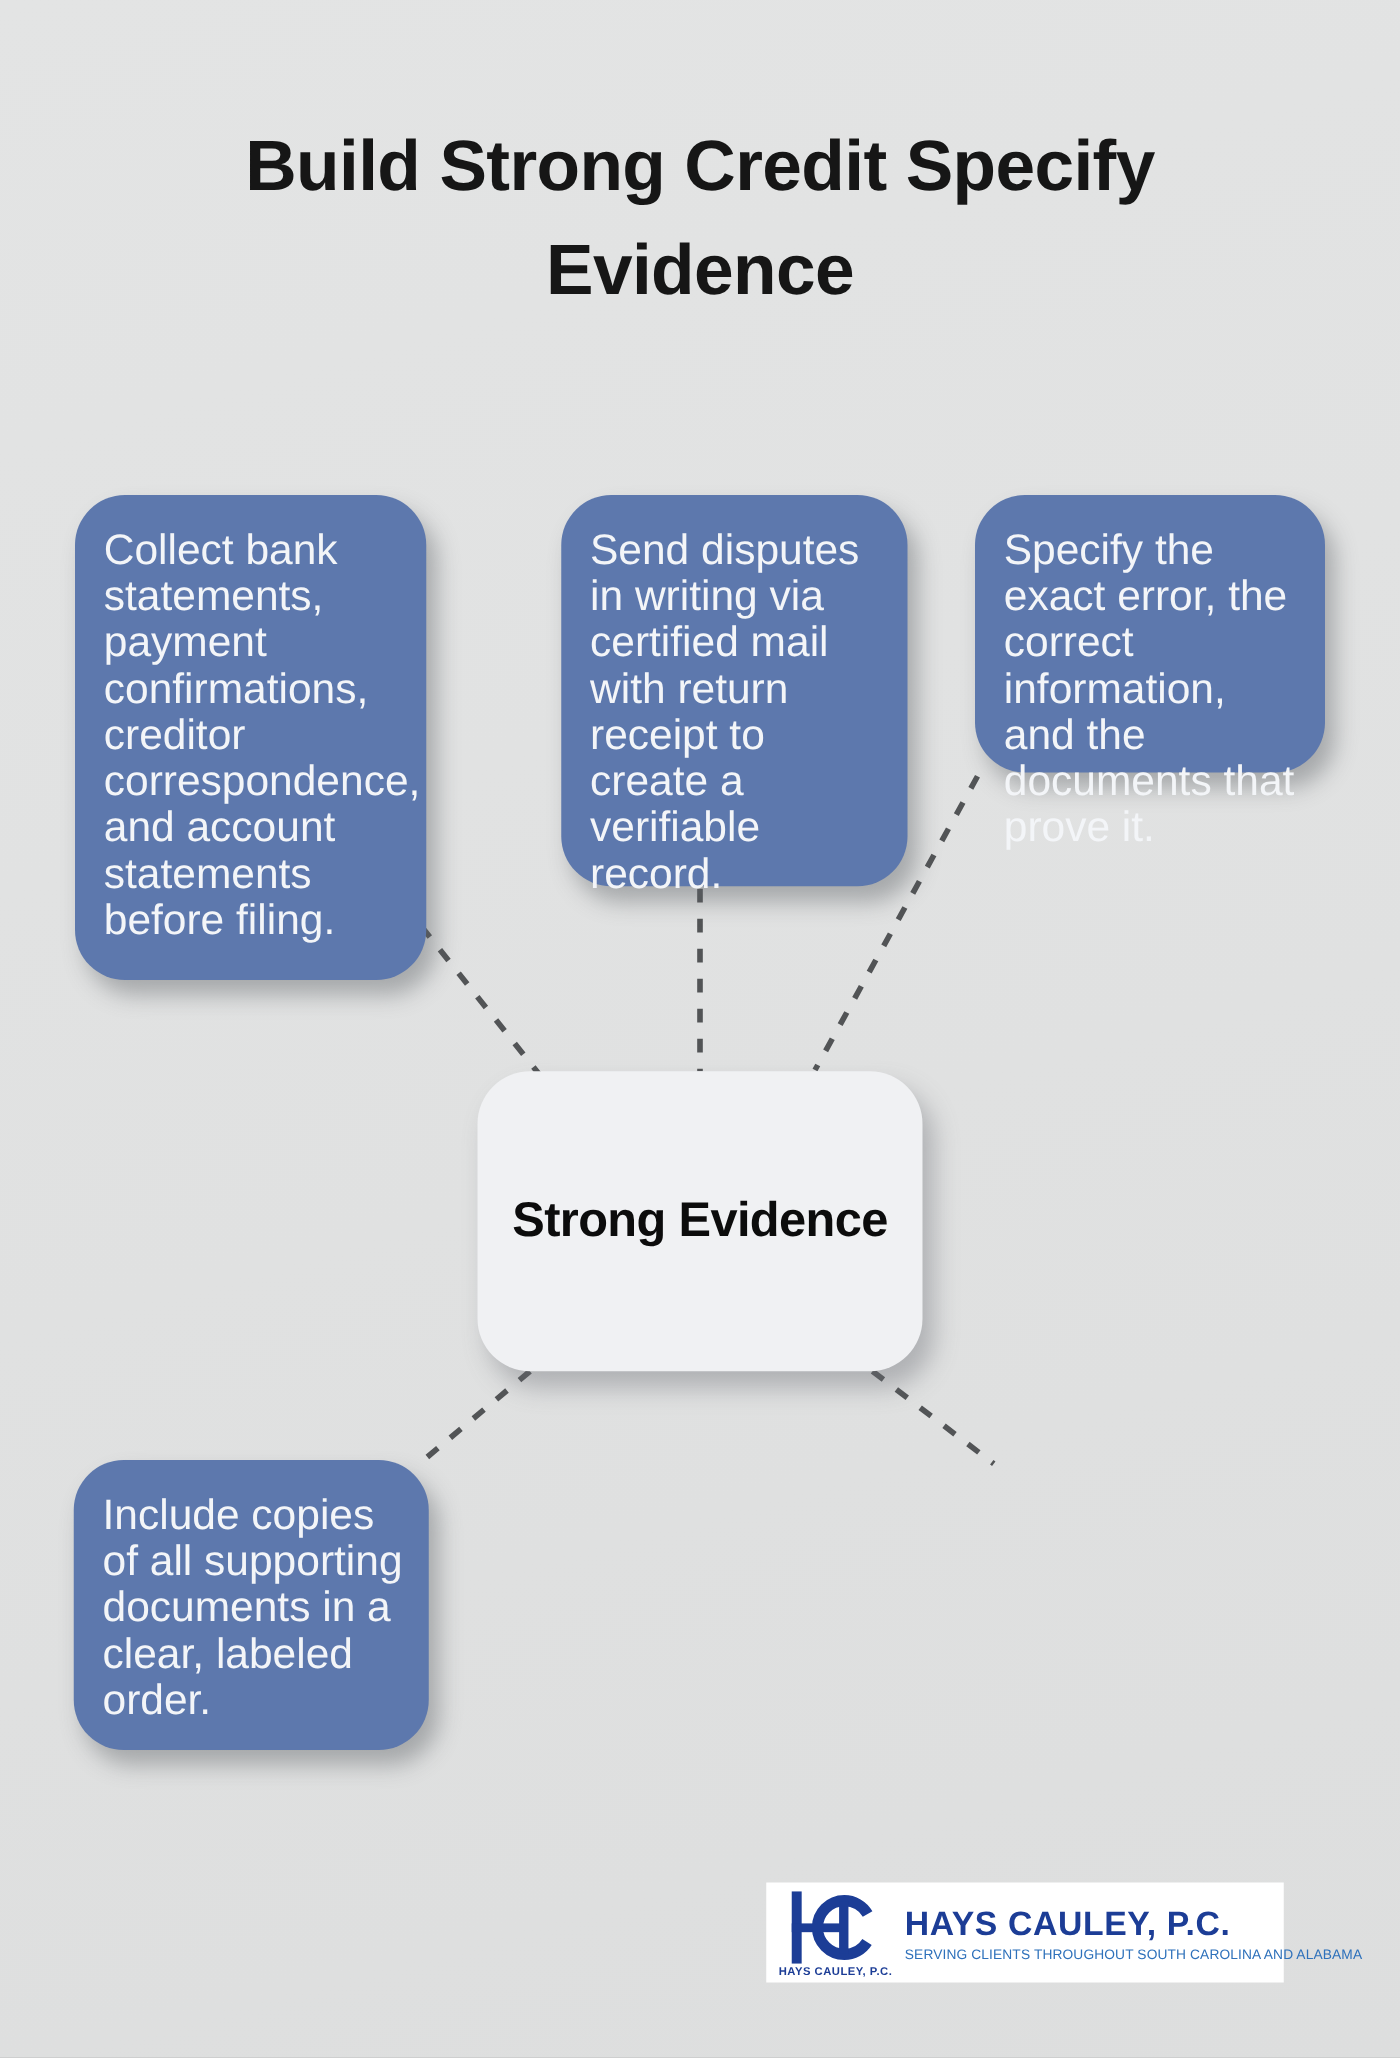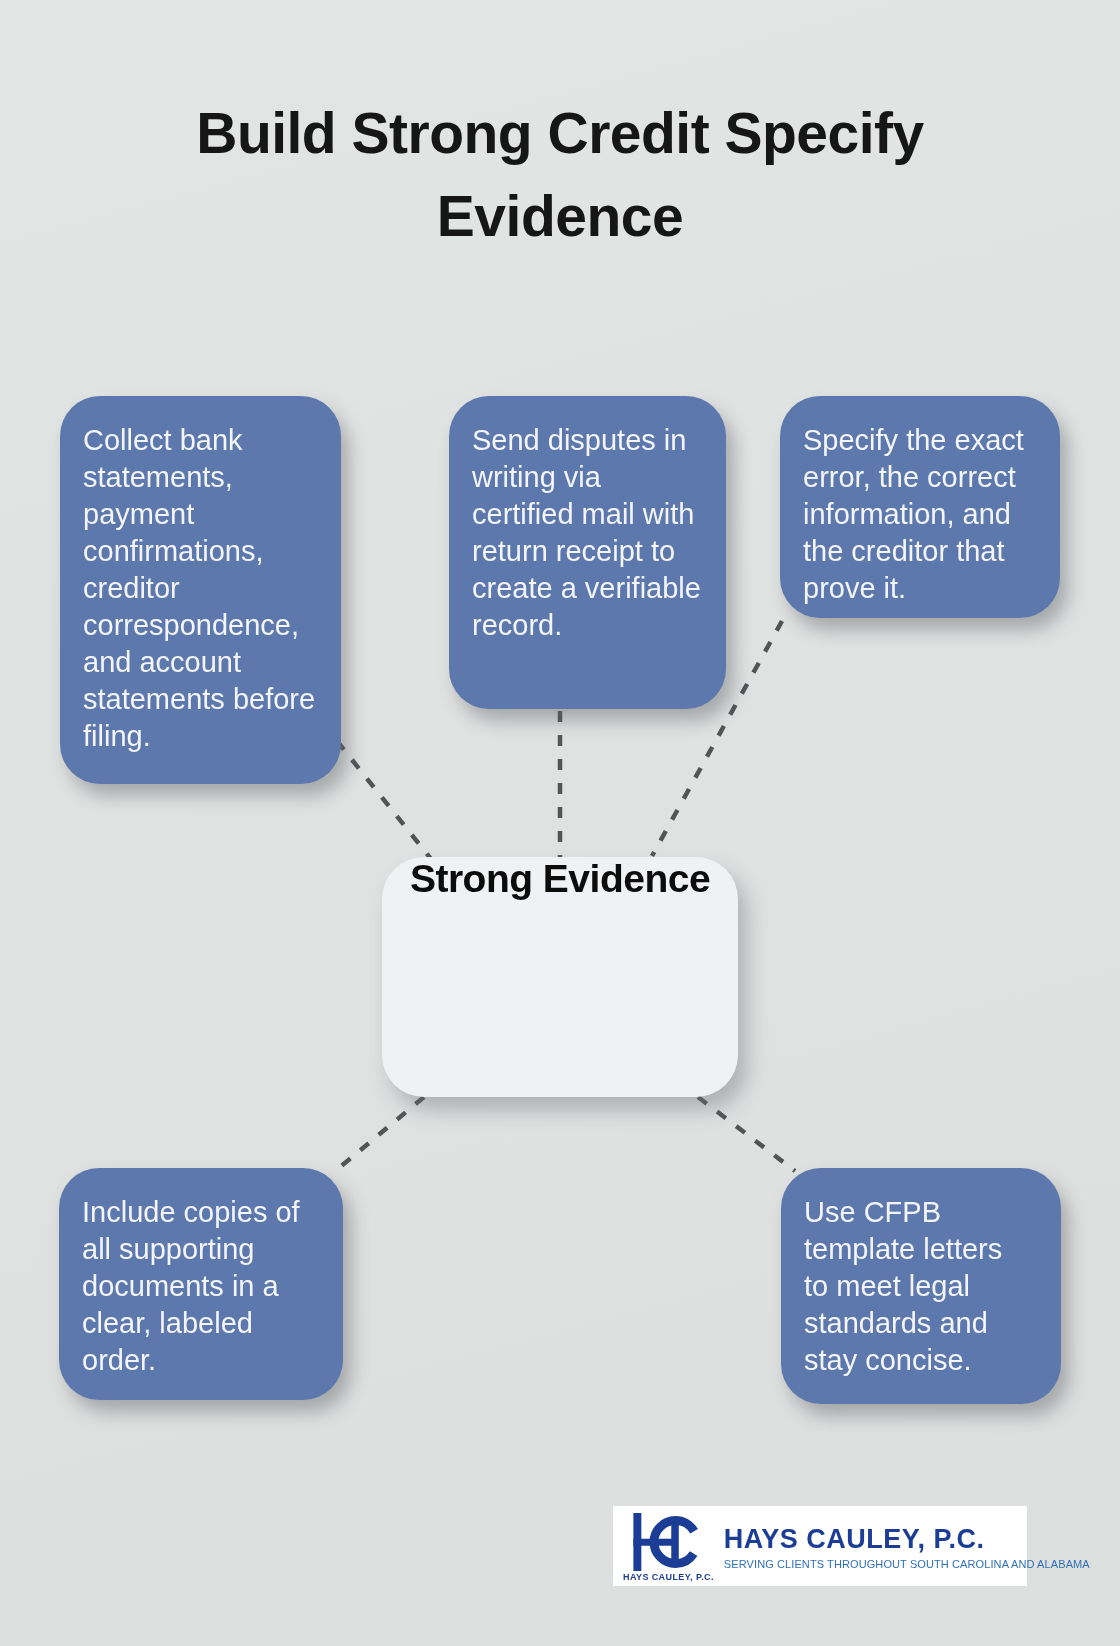--- a/index.html
+++ b/index.html
@@ -22,38 +22,38 @@
     line-height:1.45;
     font-weight:700;
     color:#161616;
     letter-spacing:-0.5px;
   }
   .note{
     position:absolute;
     background:#5d78ad;
     border-radius:40px;
     color:#f3f5f8;
-    font-size:29px;
+    font-size:34px;
     line-height:37px;
     padding:26px 20px 0 23px;
     box-sizing:border-box;
     box-shadow:8px 12px 18px rgba(96,99,104,0.45);
   }
   .note-collect{left:60px;top:396px;width:281px;height:388px;}
   .note-send{left:421px;top:396px;width:277px;height:313px;margin-left:28px;}
   .note-specify{left:780px;top:396px;width:280px;height:222px;}
   .note-include{left:59px;top:1168px;width:284px;height:232px;}
   .note-cfpb{left:781px;top:1168px;width:280px;height:236px;padding-right:28px;}
   .hub{
     position:absolute;
     left:382px;top:857px;width:356px;height:240px;
     background:#f0f1f3;
     border-radius:42px;
     box-shadow:9px 13px 20px rgba(110,113,118,0.42);
-    display:flex;justify-content:center;
+    display:flex;align-items:center;justify-content:center;
   }
   .hub-label{
     font-size:39px;
     font-weight:700;
     color:#0c0c0c;
     letter-spacing:-0.5px;
   }
   .connectors{position:absolute;left:0;top:0;pointer-events:none;}
   .connectors line{stroke:#525456;stroke-width:4.5;stroke-dasharray:11 13;}
   .logo-box{
@@ -115,30 +115,27 @@
 
   <div class="note note-collect">
     <span>Collect bank statements, payment confirmations, creditor correspondence, and account statements before filing.</span>
   </div>
 
   <div class="note note-send">
     <span>Send disputes in writing via certified mail with return receipt to create a verifiable record.</span>
   </div>
 
   <div class="note note-specify">
-    <span>Specify the exact error, the correct information, and the creditor that prove it.</span>
+    <span>Specify the exact error, the correct information, and the documents that prove it.</span>
   </div>
 
   <div class="note note-include">
     <span>Include copies of all supporting documents in a clear, labeled order.</span>
   </div>
 
-  <div class="note note-cfpb">
-    <span>Use CFPB template letters to meet legal standards and stay concise.</span>
-  </div>
 
   <div class="hub">
     <span class="hub-label">Strong Evidence</span>
   </div>
 
   <div class="logo-box">
     <div class="monogram-col">
       <svg width="76" height="58" viewBox="0 0 76 62">
         <rect x="1" y="0" width="8.5" height="62" fill="#1c3d96"></rect>
         <rect x="1" y="27.5" width="44" height="7.5" fill="#1c3d96"></rect>

